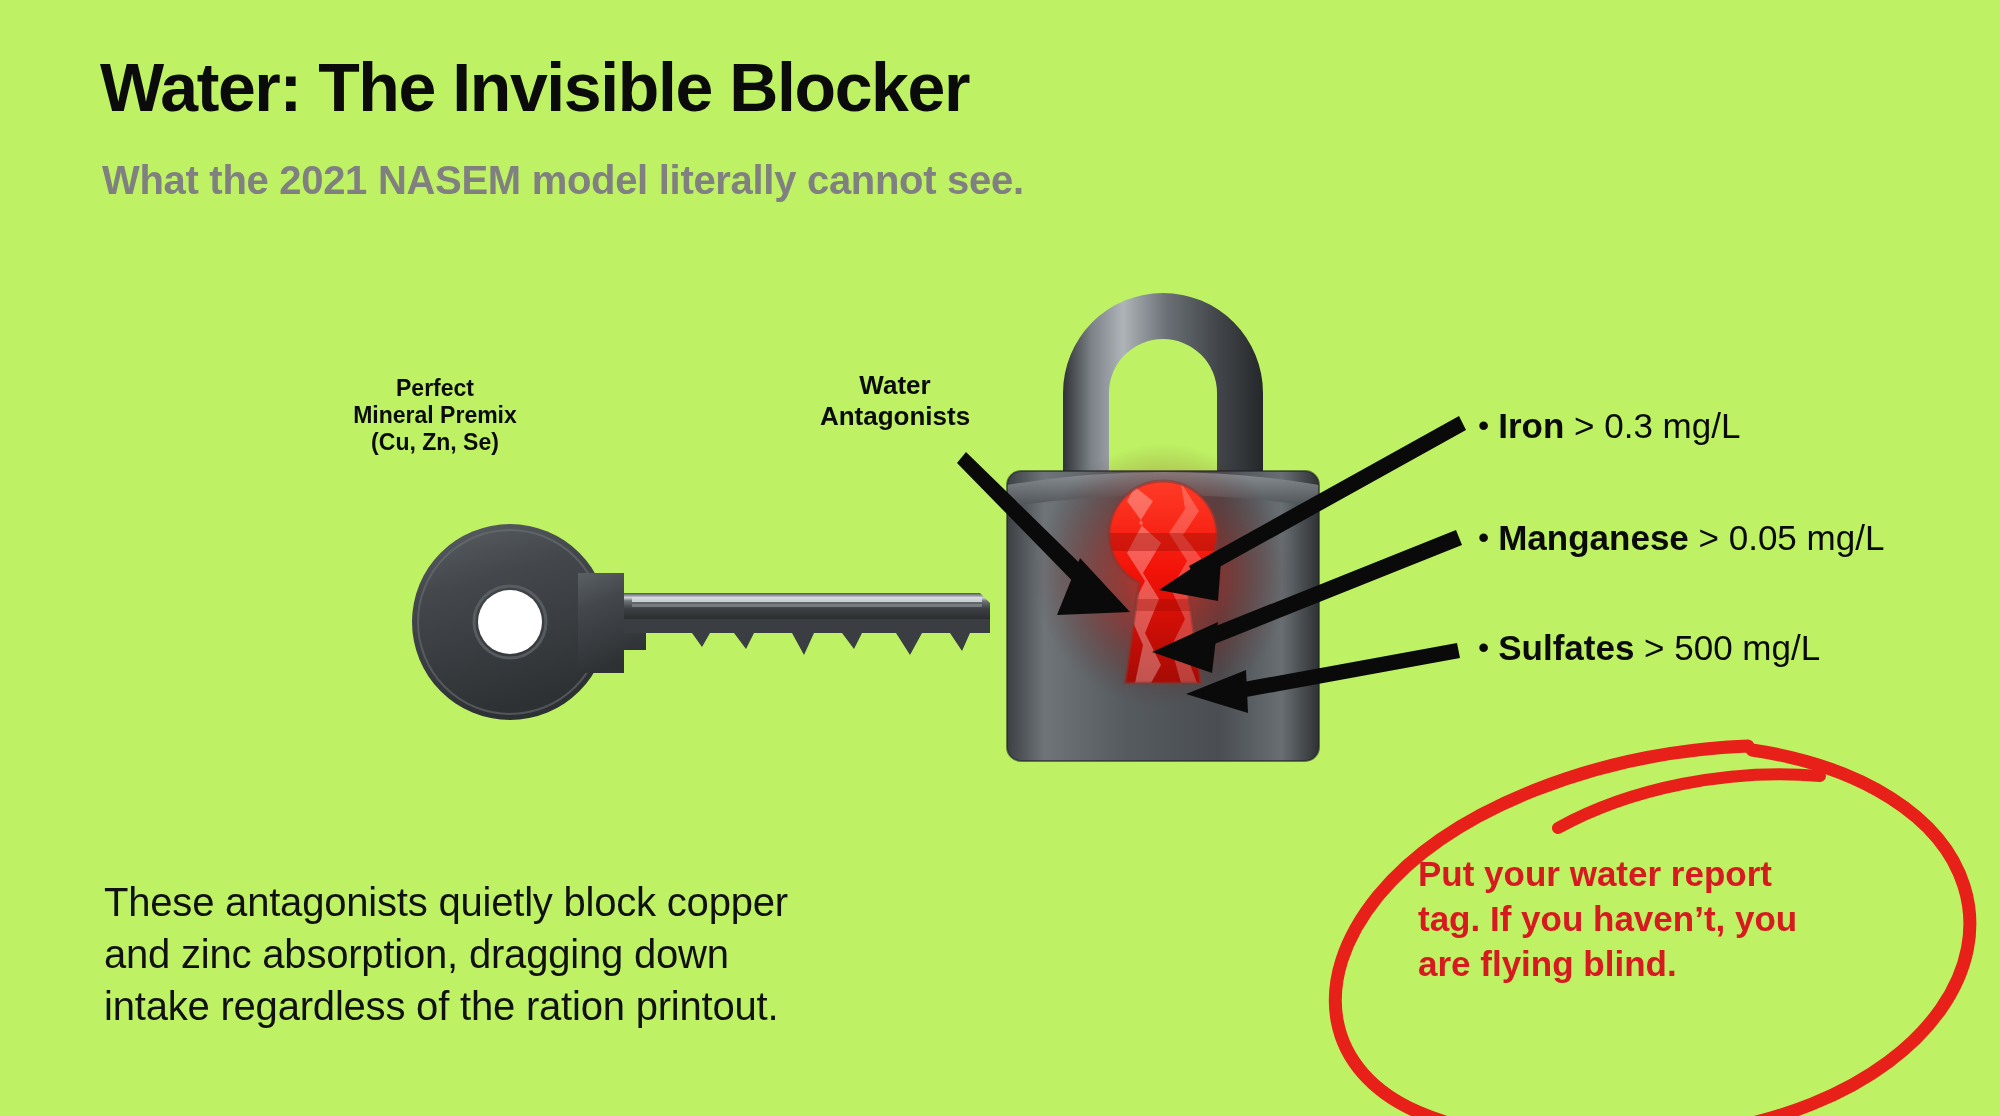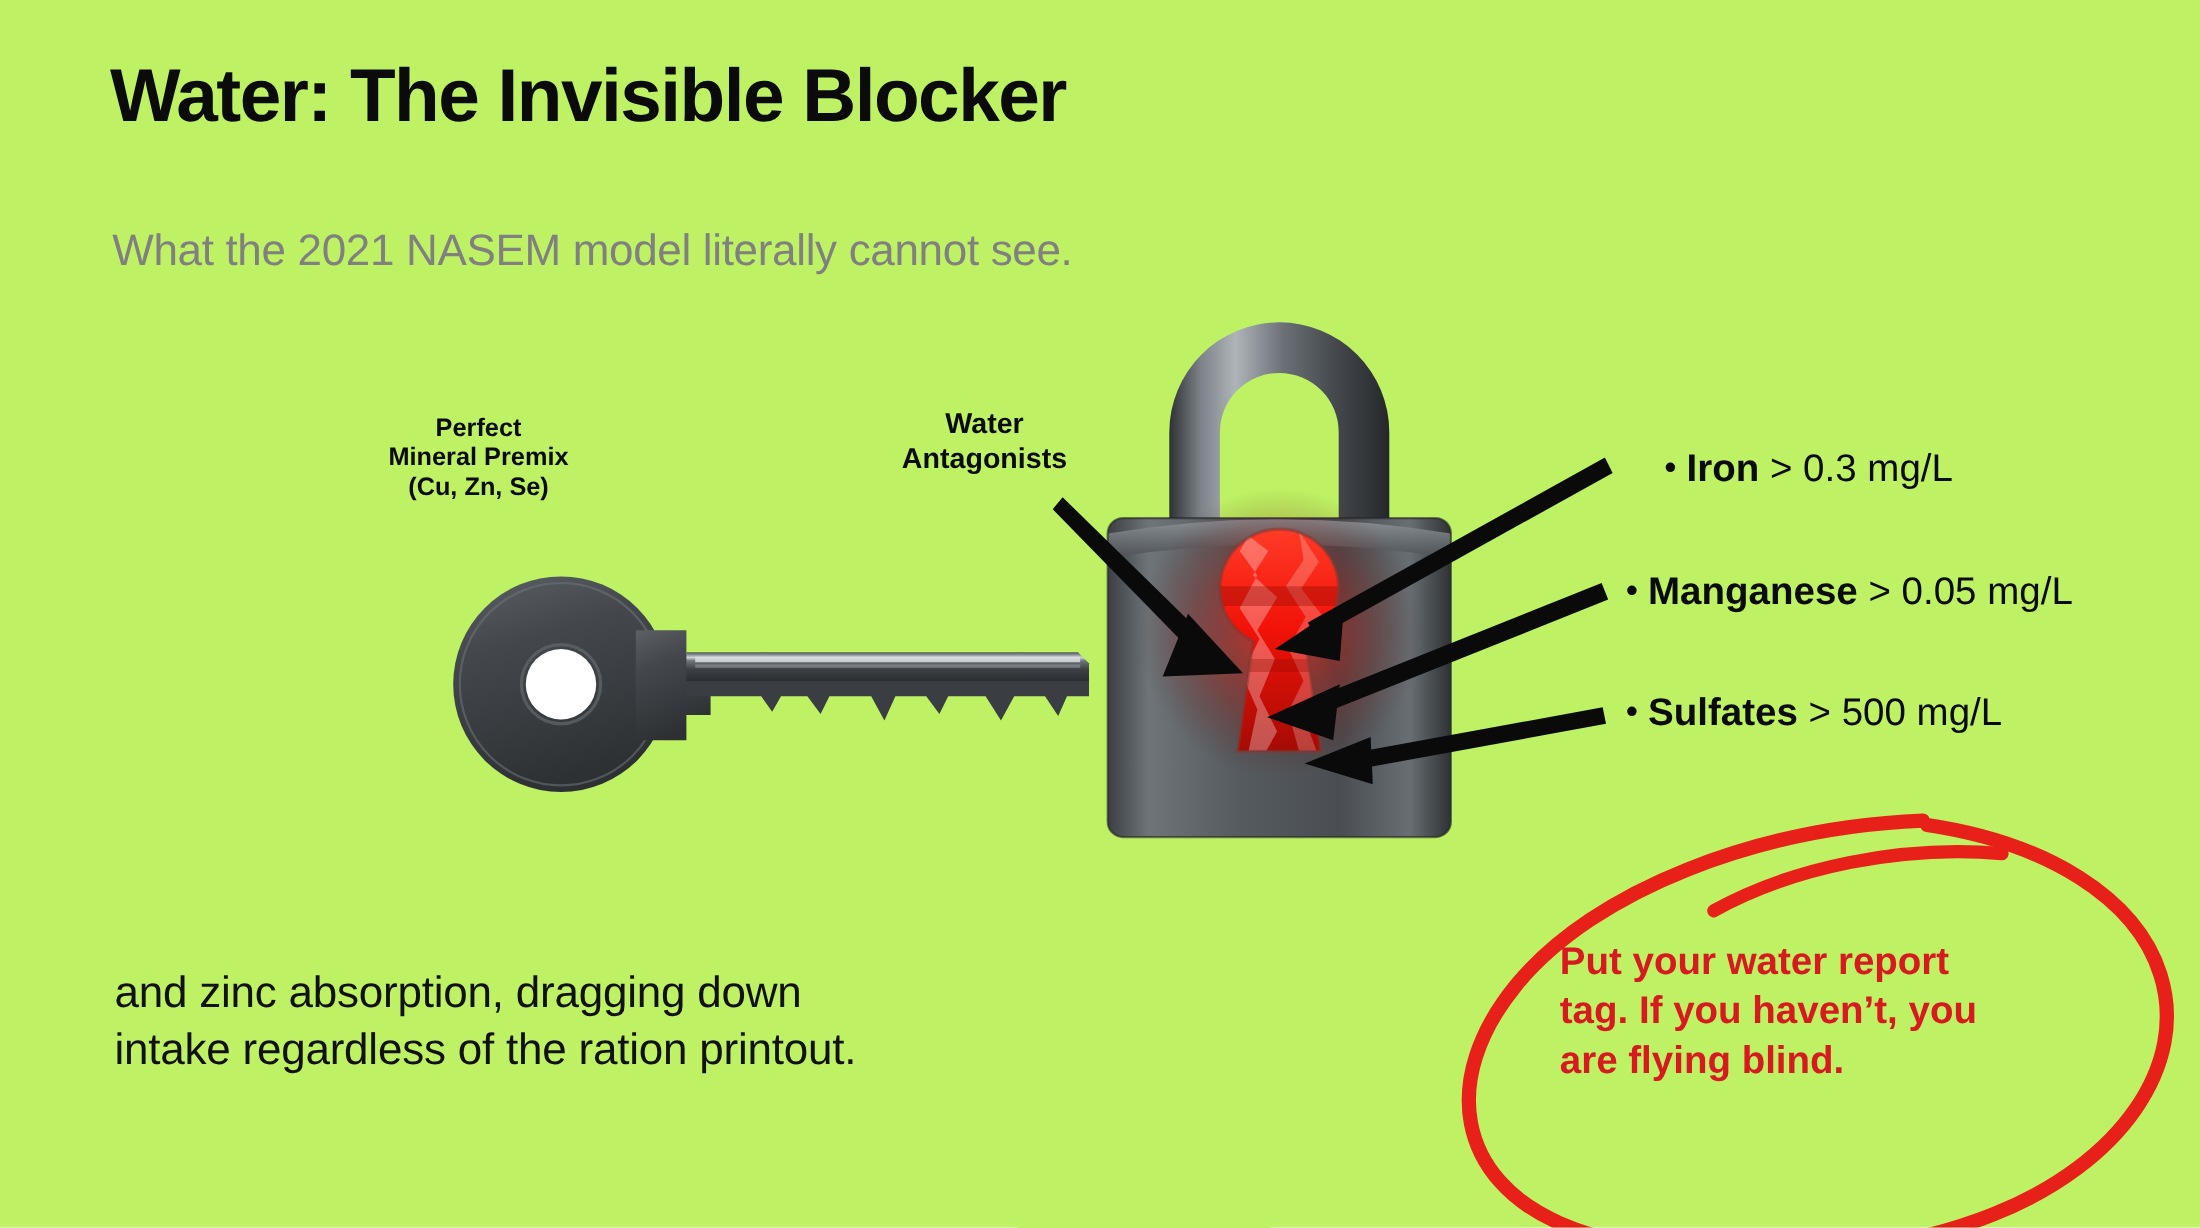--- a/index.html
+++ b/index.html
@@ -32,25 +32,24 @@
     letter-spacing: -1.4px;
     color: #0b0b0b;
     line-height: 1.05;
     white-space: nowrap;
   }
   #page-subtitle {
     position: absolute;
     left: 102px;
     top: 158px;
     font-size: 40px;
-    font-weight: 400;
+    font-weight: 700;
     color: #808080;
     letter-spacing: -0.3px;
     white-space: nowrap;
-    margin-top: 48px;
   }
 
   
   .callout-label {
     position: absolute;
     font-weight: 700;
     color: #0b0b0b;
     text-align: center;
     line-height: 1.18;
     white-space: nowrap;
@@ -87,21 +86,21 @@
     font-size: 32px;
     vertical-align: 2px;
     margin-right: 9px;
   }
   .bullet-row .nm {
     font-weight: 700;
   }
   .bullet-row .val {
     font-weight: 400;
   }
-  #bullet-0 { top: 0px; margin-left: 35px; }
+  #bullet-0 { top: 0px; }
   #bullet-1 { top: 112px; }
   #bullet-2 { top: 222px; }
 
   
   #body-paragraph {
     position: absolute;
     left: 104px;
     top: 876px;
     width: 860px;
     font-size: 40px;
@@ -304,20 +303,21 @@
       </g>
 
       <g>
         <path d="M1460 658 L1230 700 L1227 685 L1457 643 Z" fill="#0a0a0a"></path>
         <path d="M1246 670 L1186 694 L1248 713 Z" fill="#0a0a0a"></path>
       </g>
     </svg>
   </div>
 
   <div id="body-paragraph">
+    <span>These antagonists quietly block copper</span>
     <span>and zinc absorption, dragging down</span>
     <span>intake regardless of the ration printout.</span>
   </div>
 
   <div id="red-callout">
     <svg width="700" height="416" viewBox="0 0 700 416">
 
       <path d="M448 46
                C300 52 150 108 78 196
                C8 282 26 372 118 412

